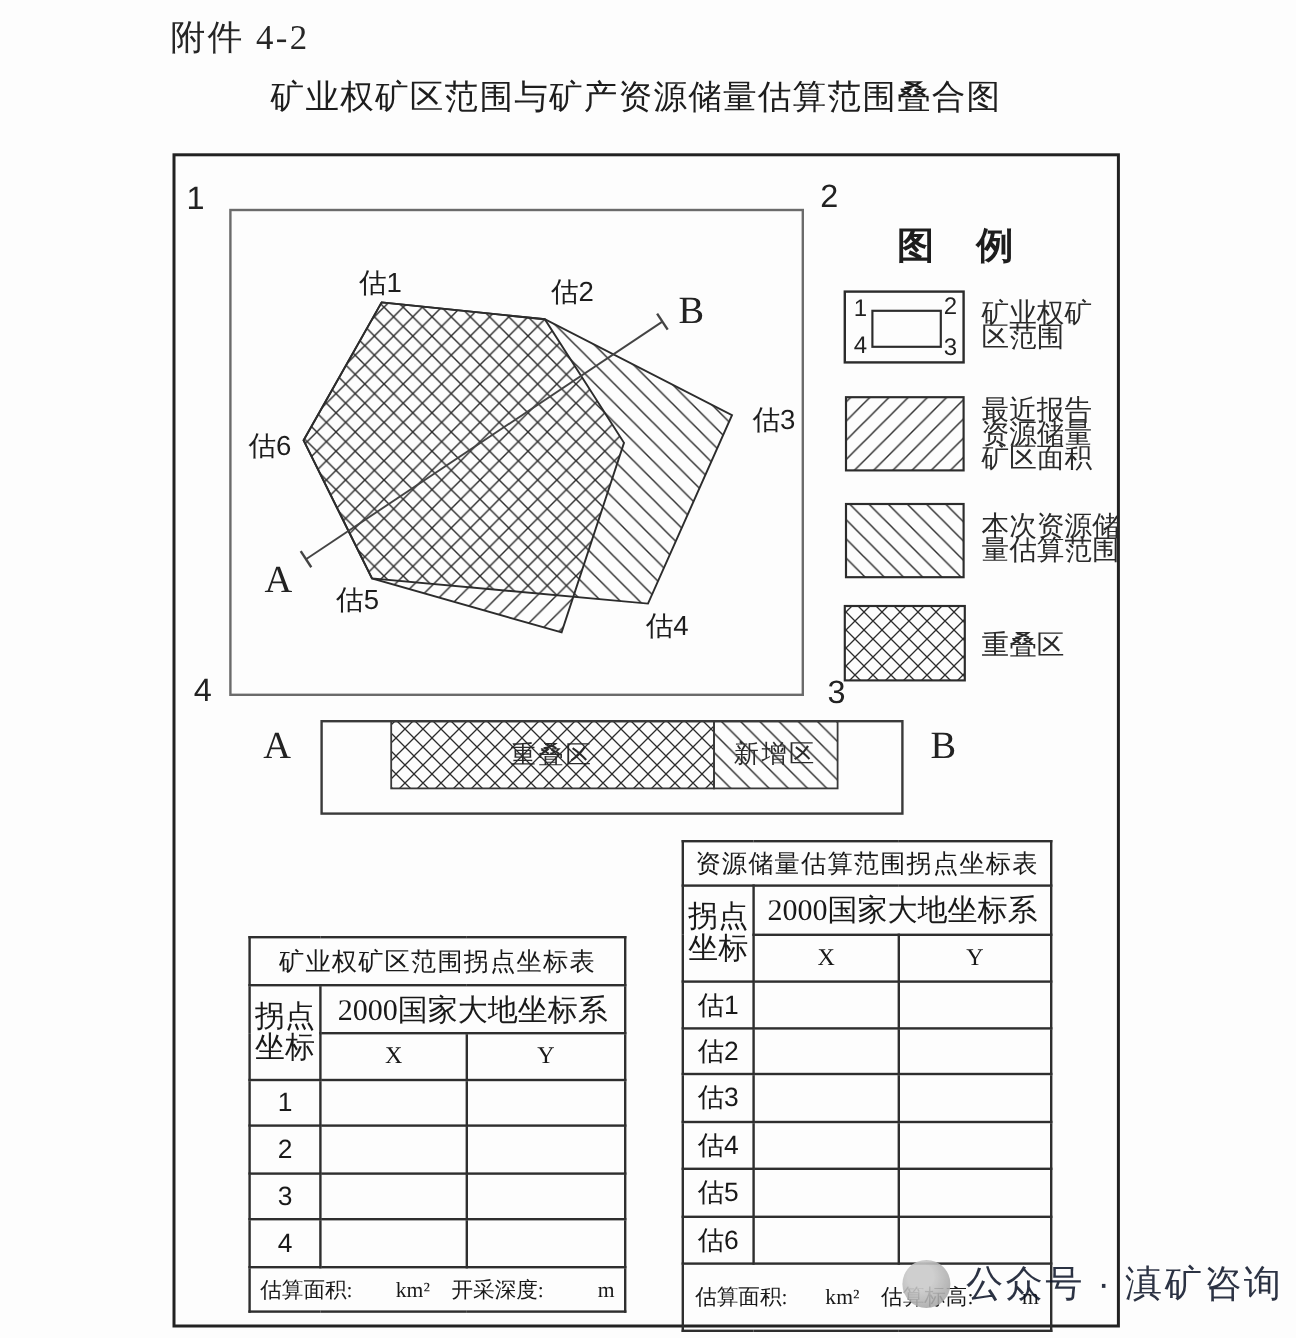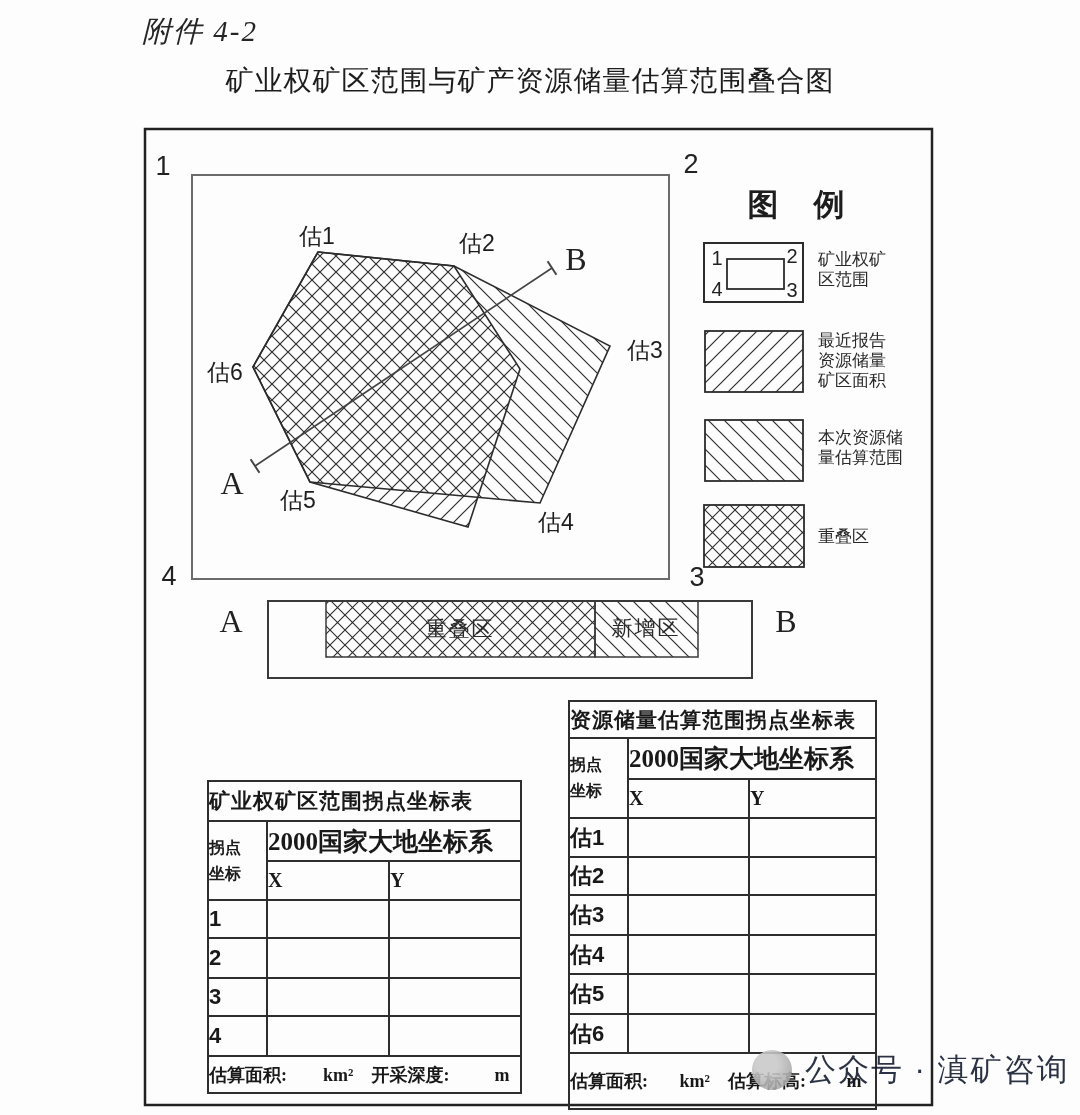--- a/index.html
+++ b/index.html
@@ -8,58 +8,58 @@
     position:relative; width:1080px; height:1115px;
     background:#fdfdfd; overflow:hidden;
     font-family:"Liberation Sans", sans-serif;
     color:#1f1f1f;
   }
   .layer { position:absolute; left:0; top:0; }
 
   .attachment {
     position:absolute; left:142px; top:12px;
     font-family:"Liberation Serif", serif;
-    font-size:29px; letter-spacing:2px; color:#262626;font-style:italic;
+    font-size:29px; letter-spacing:2px; color:#262626;
   }
   .main-title {
     position:absolute; left:530px; top:62px; transform:translateX(-50%);
     font-family:"Liberation Serif", serif;
     font-size:28px; letter-spacing:1px; white-space:nowrap; color:#1d1d1d;
   }
 
   
   .lbl { position:absolute; transform:translate(-50%,-50%); white-space:nowrap; }
   .corner-num { font-size:27px; color:#222; }
   .pt-label   { font-size:23px; color:#1d1d1d; }
   .ab-label   { font-family:"Liberation Serif", serif; font-size:32px; color:#222; }
   .band-label { font-size:21px; color:#2a2a2a; letter-spacing:2px; }
 
   .legend-title {
     position:absolute; left:797px; top:205px; transform:translate(-50%,-50%);
     font-size:31px; font-weight:bold; letter-spacing:2px; color:#1d1d1d; white-space:pre;
   }
   .legend-num { font-size:20px; color:#222; }
   .legend-label {
-    position:absolute; font-size:17px; line-height:20px;
+    position:absolute; font-size:23px; line-height:20px;
     color:#2a2a2a; white-space:pre-line;
   }
 
   .preline { white-space:pre-line; }
 
   
   table.ctable {
     position:absolute; border-collapse:collapse; table-layout:fixed;
     font-family:"Liberation Serif", serif; color:#191919;
   }
   table.ctable td {
-    border:2px solid #2e2e2e; text-align:left; vertical-align:middle;
-    overflow:hidden; padding:0;font-weight:bold;
+    border:2px solid #2e2e2e; text-align:center; vertical-align:middle;
+    overflow:hidden; padding:0;
   }
   td.t-title  { font-size:21px; letter-spacing:1px; }
-  td.t-corner { font-size:16px; line-height:26px; }
+  td.t-corner { font-size:25px; line-height:26px; }
   td.t-crs    { font-size:25px; }
   td.t-xy     { font-size:20px; font-family:"Liberation Serif", serif; }
   td.t-rowlabel { font-size:22px; font-family:"Liberation Sans", sans-serif; }
   td.t-footer { font-size:18px; text-align:left; padding-left:10px; white-space:pre; }
 
   .watermark {
     position:absolute; left:752px; top:1049px;
     display:flex; align-items:center; opacity:0.88;
   }
   .wm-logo {

